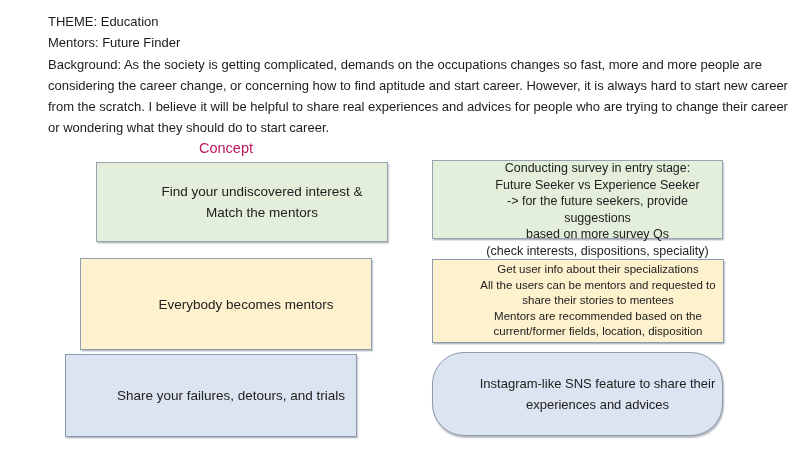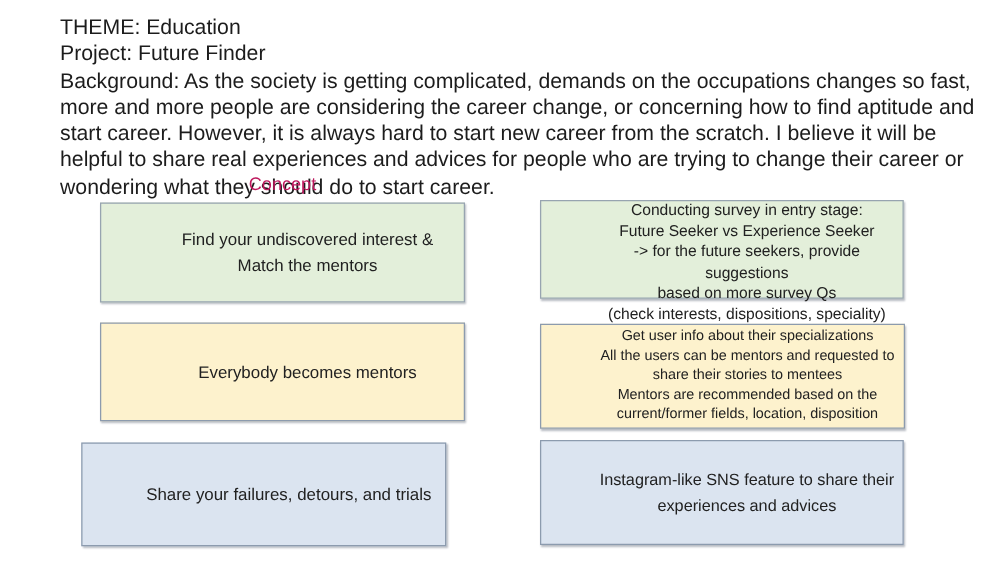--- a/index.html
+++ b/index.html
@@ -14,21 +14,21 @@
     background: #ffffff;
     font-family: "Liberation Sans", sans-serif;
     color: #1f1f1f;
     overflow: hidden;
   }
   .header-block {
     position: absolute;
     left: 48px;
     top: 11px;
     width: 748px;
-    font-size: 17px;
+    font-size: 13px;
     line-height: 21.3px;
     color: #1c1c1c;
   }
   .col-header {
     position: absolute;
     top: 138px;
     height: 21px;
     font-size: 14.5px;
     line-height: 21px;
     text-align: center;
@@ -50,42 +50,42 @@
   .box.green  { background: #e3efda; border-color: #97a4b0; }
   .box.yellow { background: #fdf2cd; }
   .box.blue   { background: #dbe4f0; }
   .box-text {
     white-space: pre-line;
     width: 100%;
     color: #212121;
   }
   .concept-text { font-size: 13.5px; line-height: 21px; }
   
-  #c1 { left: 80px;  top: 162px; width: 292px; height: 80px; }
+  #c1 { left: 96px;  top: 162px; width: 292px; height: 80px; }
   #f1 { left: 432px; top: 160px; width: 291px; height: 79px;
         align-items: flex-start; overflow: visible; }
   #f1 .box-text { position: relative; top: -1px;
         font-size: 12.5px; line-height: 16.6px; }
   
-  #c2 { left: 80px;  top: 258px; width: 292px; height: 79px; }
+  #c2 { left: 80px;  top: 258px; width: 292px; height: 92px; }
   #f2 { left: 432px; top: 259px; width: 292px; height: 84px; }
   #f2 .box-text { font-size: 11.5px; line-height: 15.6px; }
   
   #c3 { left: 65px;  top: 354px; width: 292px; height: 83px; }
-  #f3 { left: 432px; top: 352px; width: 291px; height: 84px; }
+  #f3 { left: 432px; top: 352px; width: 291px; height: 84px; border-radius: 32px; }
   #f3 .box-text { font-size: 13px; line-height: 21px; }
 </style>
 </head>
 <body>
 
 <div class="slide">
 
   <div class="header-block">
     <div>THEME: Education</div>
-    <div>Project: Future Finder</div>
+    <div>Mentors: Future Finder</div>
     <div>Background: As the society is getting complicated, demands on the occupations changes so fast, more and more people are considering the career change, or concerning how to find aptitude and start career. However, it is always hard to start new career from the scratch. I believe it will be helpful to share real experiences and advices for people who are trying to change their career or wondering what they should do to start career.</div>
   </div>
 
   <div class="col-header concept">Concept</div>
   <div class="col-header feature">Feature</div>
 
   <div id="c1" class="box green">
     <div class="box-text concept-text">Find your undiscovered interest &amp;
 Match the mentors</div>
   </div>

